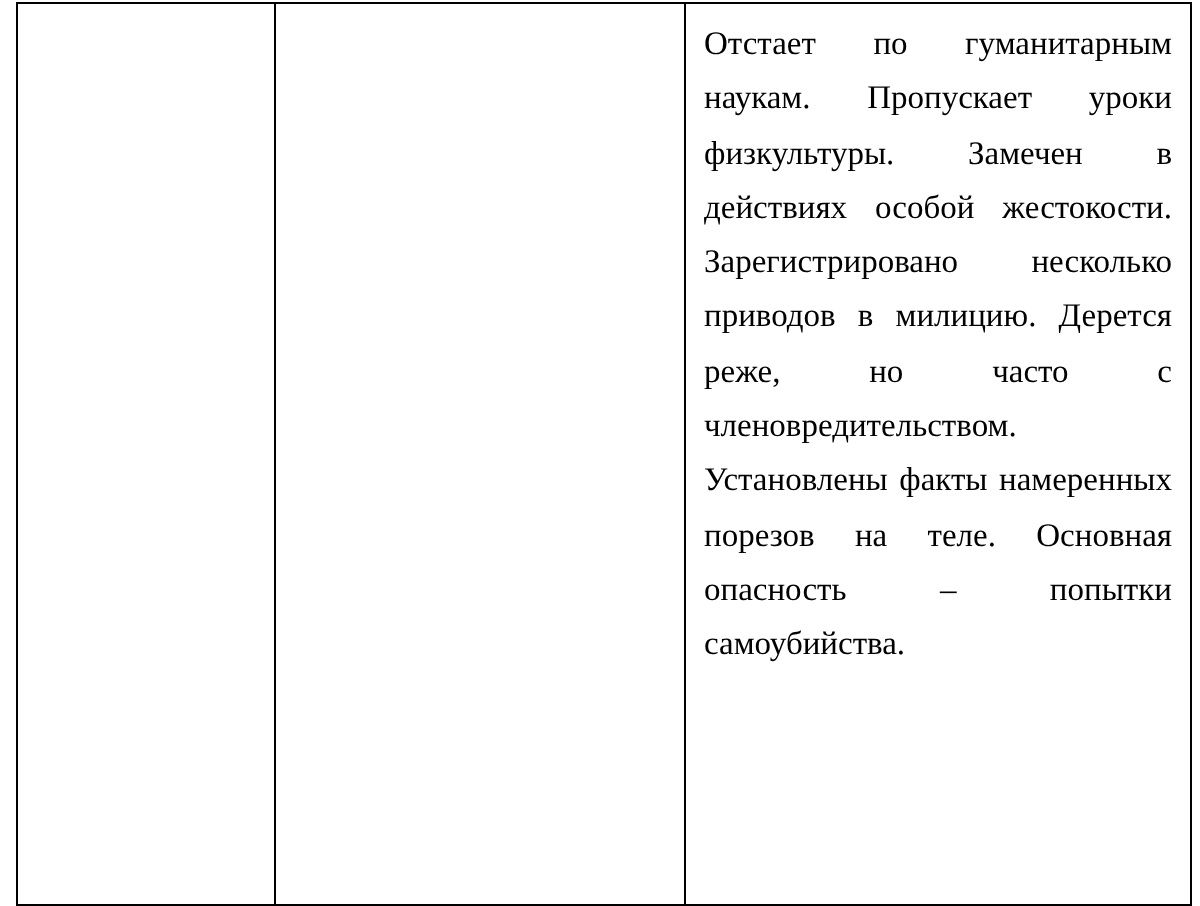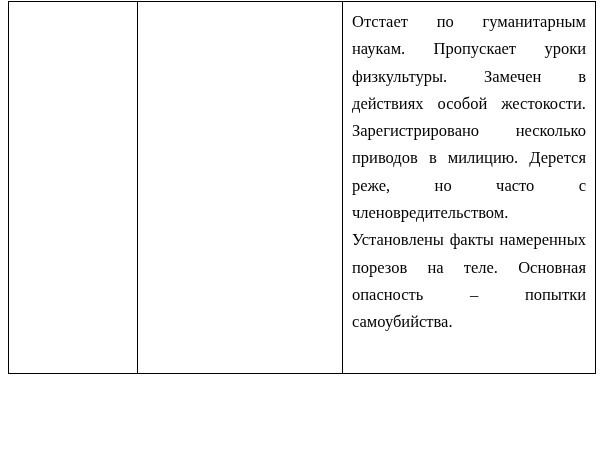--- a/index.html
+++ b/index.html
@@ -17,21 +17,21 @@
     position: relative;
     width: 600px;
     height: 453px;
     background: #ffffff;
   }
   .doc-table {
     position: absolute;
     left: 8px;
     top: 1px;
     width: 584px;
-    height: 373px;
+    height: 452px;
     border-collapse: collapse;
     table-layout: fixed;
   }
   .doc-table td {
     border: 1px solid #000000;
     vertical-align: top;
     padding: 0;
     background: #ffffff;
   }
   .col-a { width: 128px; }

